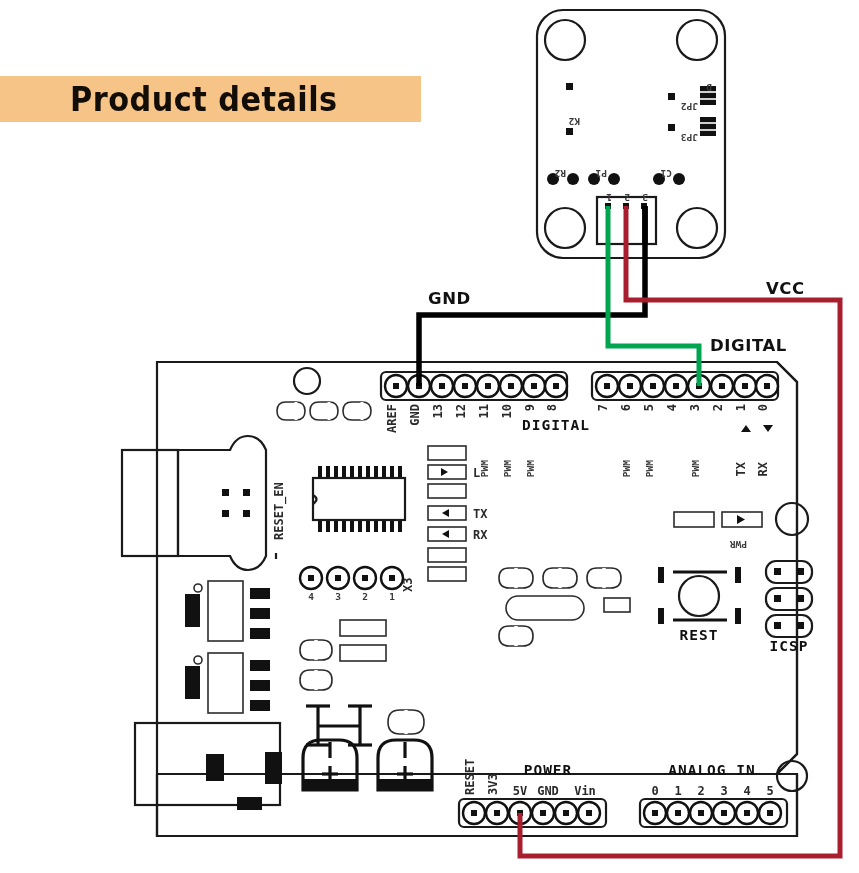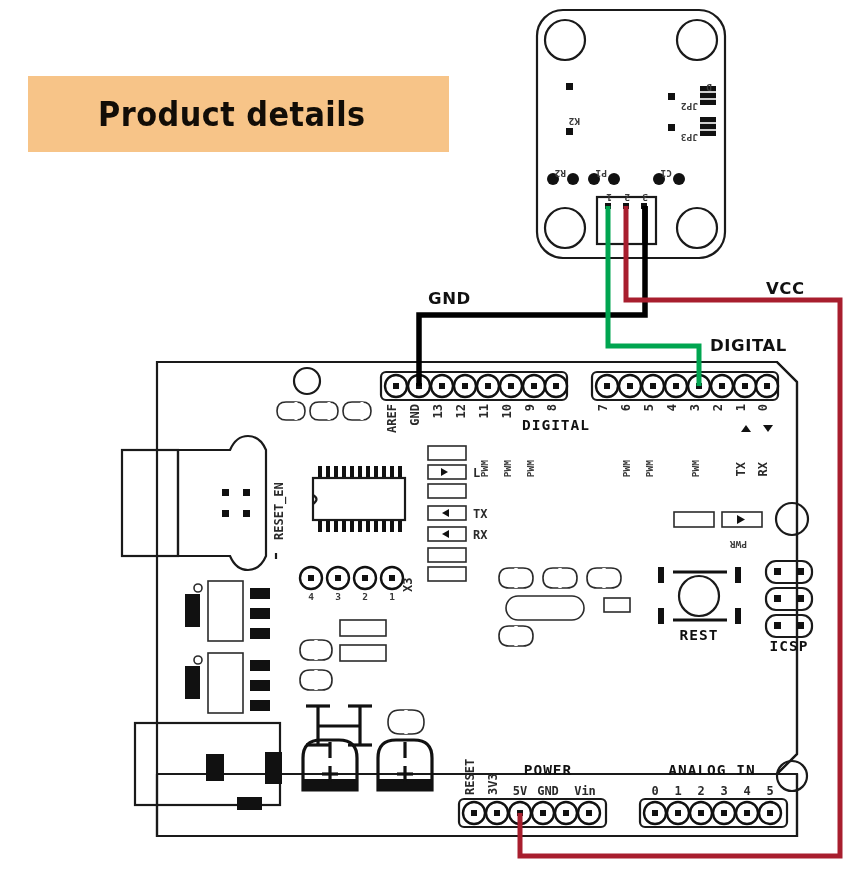--- a/index.html
+++ b/index.html
@@ -2,22 +2,22 @@
 <html><head>
 <meta charset="utf-8">
 <style>
   html,body{margin:0;padding:0;background:#fff;}
   body{width:859px;height:873px;position:relative;overflow:hidden;
        font-family:"Liberation Sans",sans-serif;color:#111;}
 
   #stage{position:absolute;left:0;top:0;width:859px;height:873px;}
 
   
-  .banner{position:absolute;left:0;top:76px;width:421px;height:76px;
-          background:#f7c488;display:flex;align-items:center;margin-left:28px;}
+  .banner{position:absolute;left:0;top:76px;width:421px;height:46px;
+          background:#f7c488;display:flex;align-items:center;}
   .banner-text{margin-left:70px;font-family:"DejaVu Sans",sans-serif;
           font-weight:bold;font-size:33px;letter-spacing:.5px;color:#120d07;
           transform:scaleX(.92);transform-origin:left center;}
 
   
   svg{position:absolute;left:0;top:0;}
   .ln{fill:none;stroke:#1a1a1a;stroke-width:2.2;}
   .ln-thin{fill:none;stroke:#2b2b2b;stroke-width:1.6;}
   .ln-thick{fill:none;stroke:#111;stroke-width:3.2;}
   .fillblk{fill:#111;stroke:none;}

